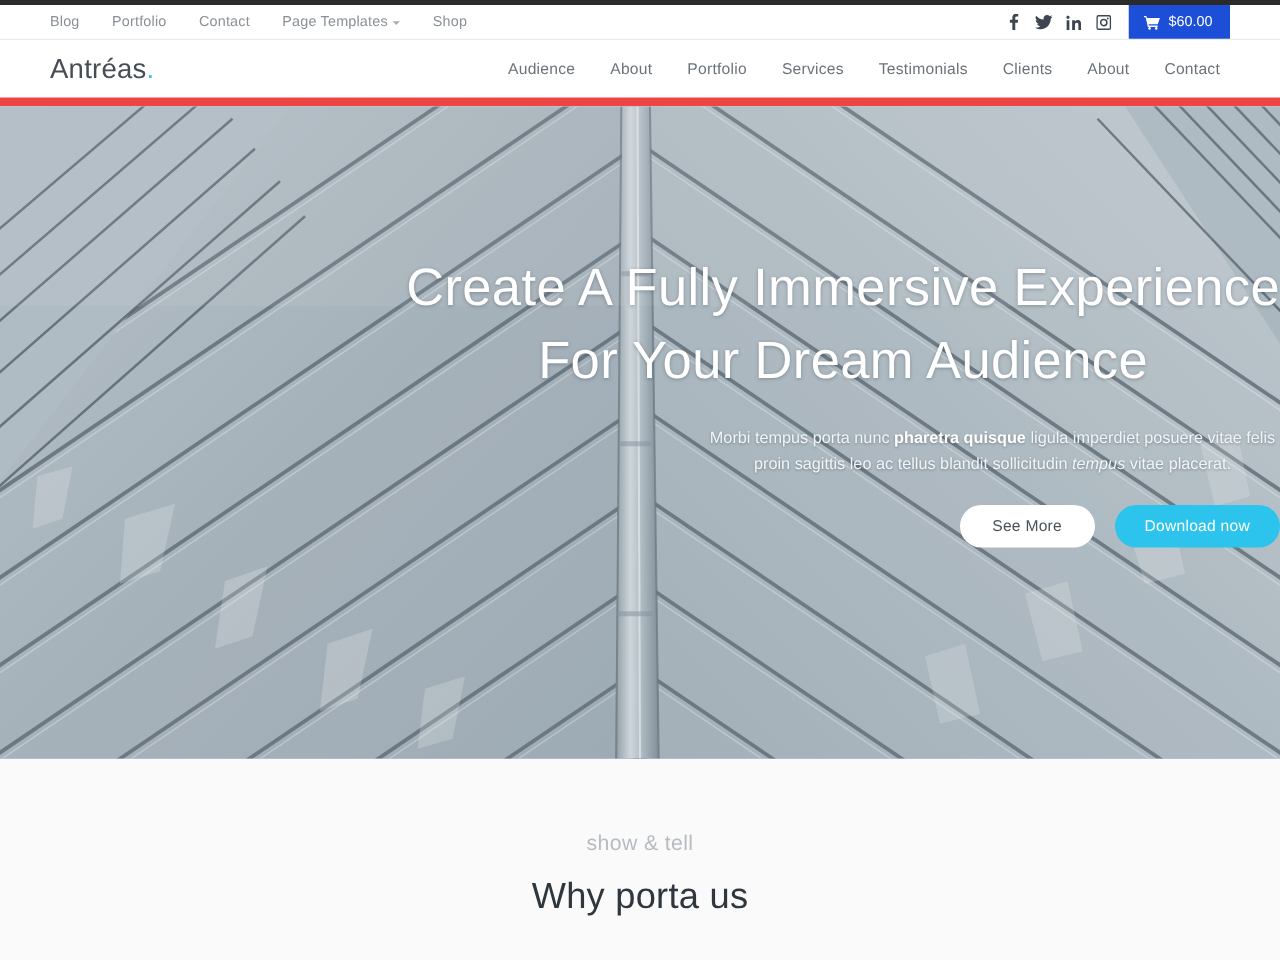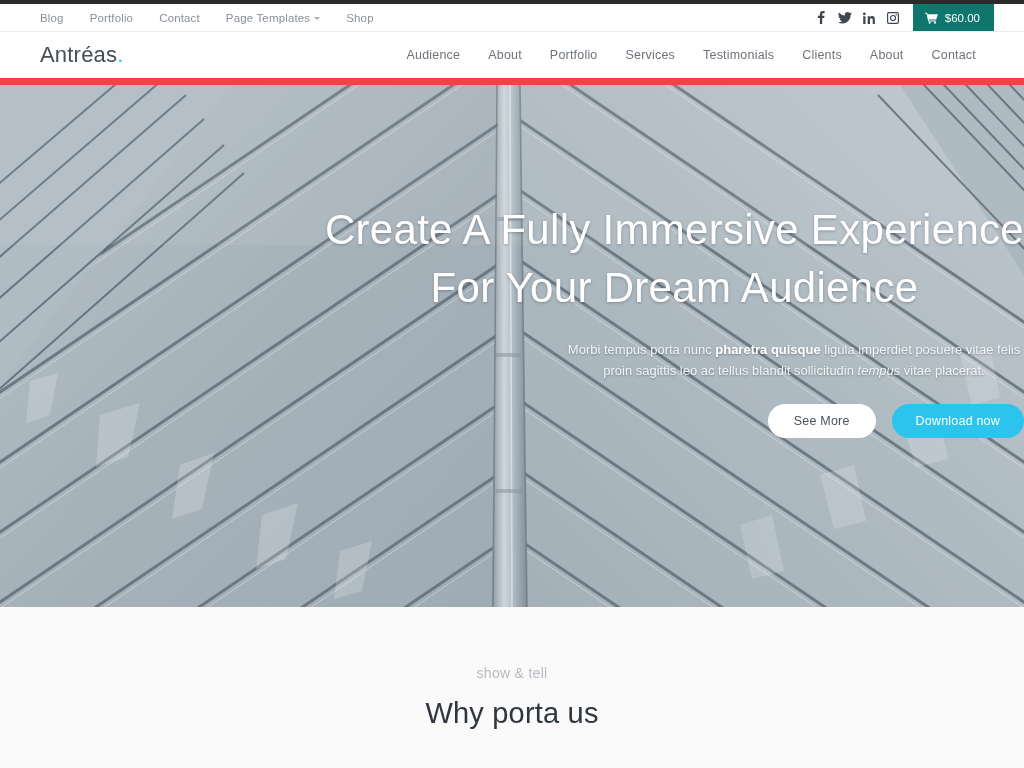--- a/index.html
+++ b/index.html
@@ -37,23 +37,23 @@
   }
   .social {
     display:flex; align-items:center; gap:0; padding-right:8px;
   }
   .social a {
     width:24px;height:28px; display:flex; align-items:center; justify-content:center;
     color:#3f4650; text-decoration:none;
   }
   .social svg { display:block; }
   .cart-btn {
-    background:#0f766e; color:#ffffff; display:flex; align-items:center;
+    background:#1d4ed8; color:#ffffff; display:flex; align-items:center;
     gap:7px; padding:0 14px 0 12px; text-decoration:none; font-size:11.5px;
-    margin-right:30px;
+    margin-right:40px;
   }
   .cart-btn svg { display:block; }
 
   
   .header {
     height:53px; background:#ffffff; display:flex; align-items:center;
     position:relative; border-bottom:7px solid #ef4444;
   }
   .logo {
     margin-left:40px; font-size:22px; color:#474d54; font-weight:400;
@@ -110,21 +110,21 @@
     padding:2px 5px; border-radius:2px; line-height:1.2; cursor:pointer;
   }
 
   
   .section {
     background:#fafafa; height:161px; width:100%;
     display:flex; flex-direction:column; align-items:center;
     padding-top:58px;
   }
   .eyebrow {
-    font-size:14px; color:#b7bcc1; letter-spacing:.3px;
+    font-size:17px; color:#b7bcc1; letter-spacing:.3px;
   }
   .sec-title {
     margin-top:16px; font-size:29px; color:#2f363d; font-weight:400;
     letter-spacing:.2px;
   }
 </style>
 </head>
 <body>
 
 <div class="top-strip"></div>

